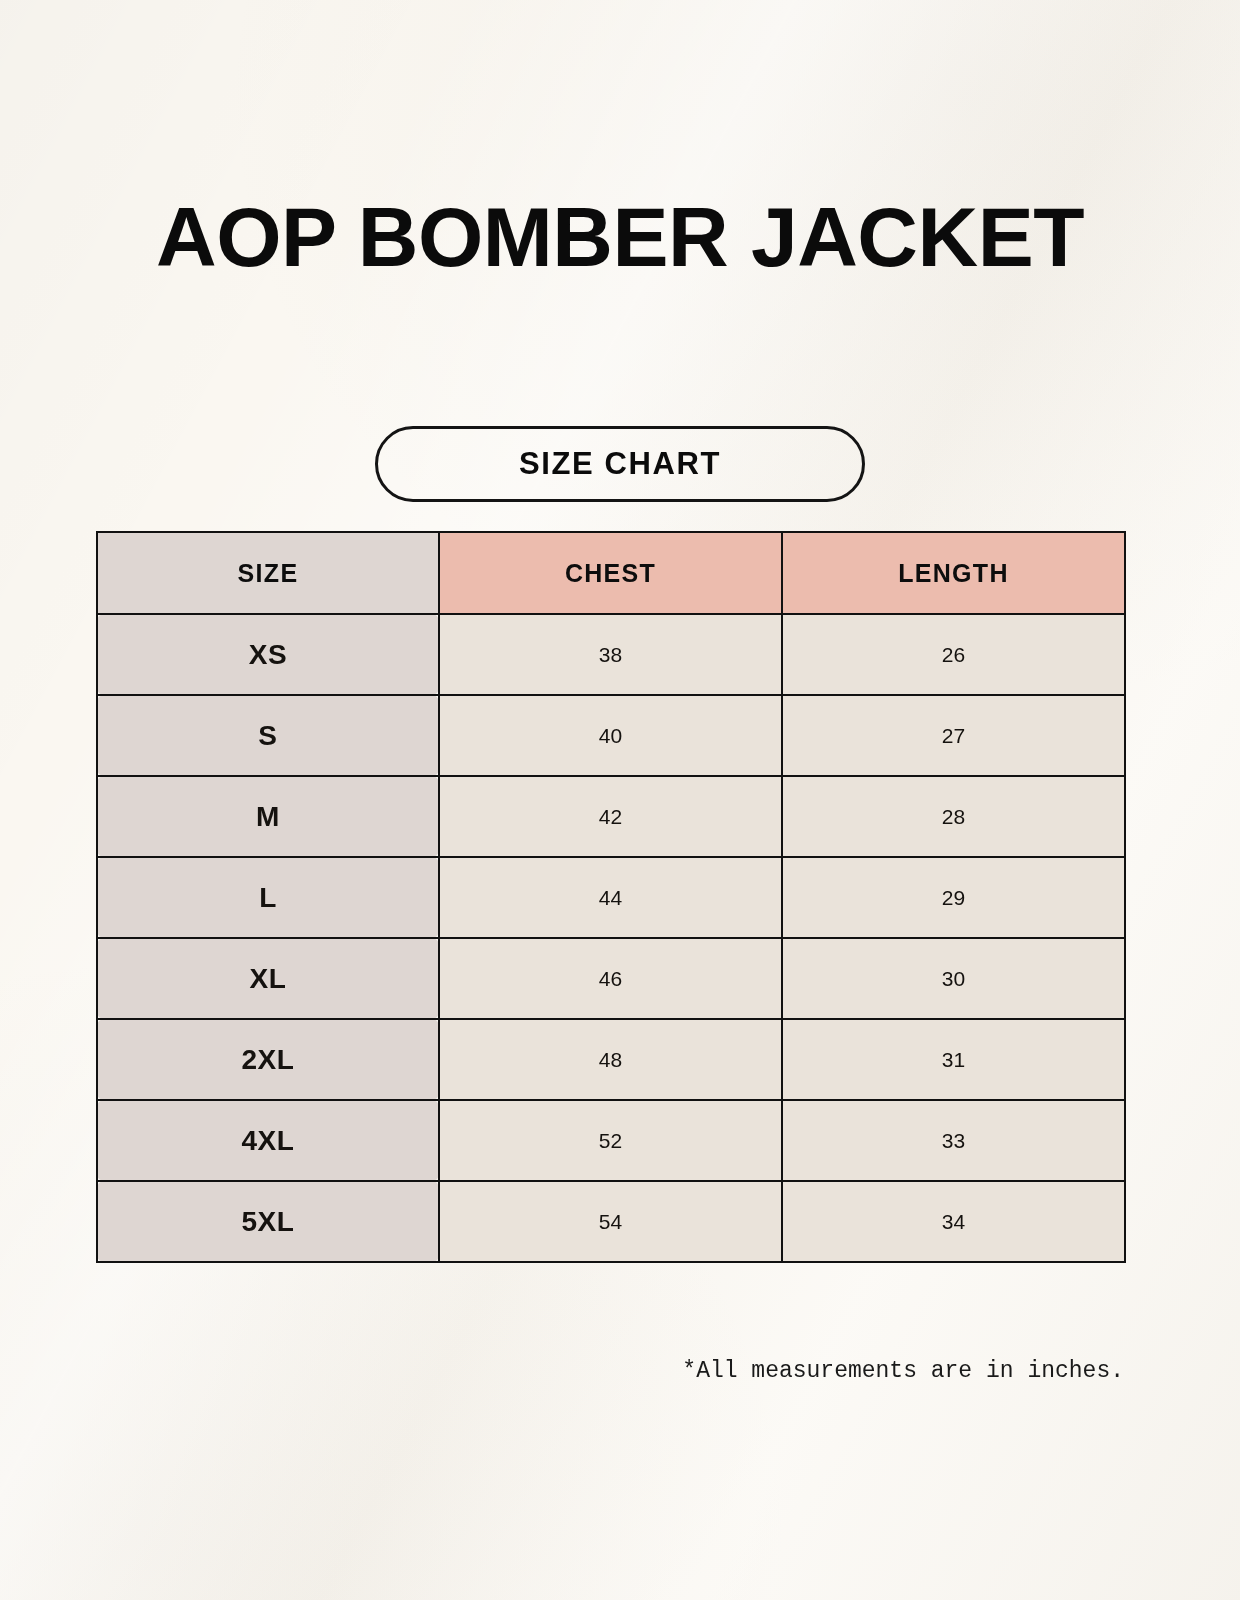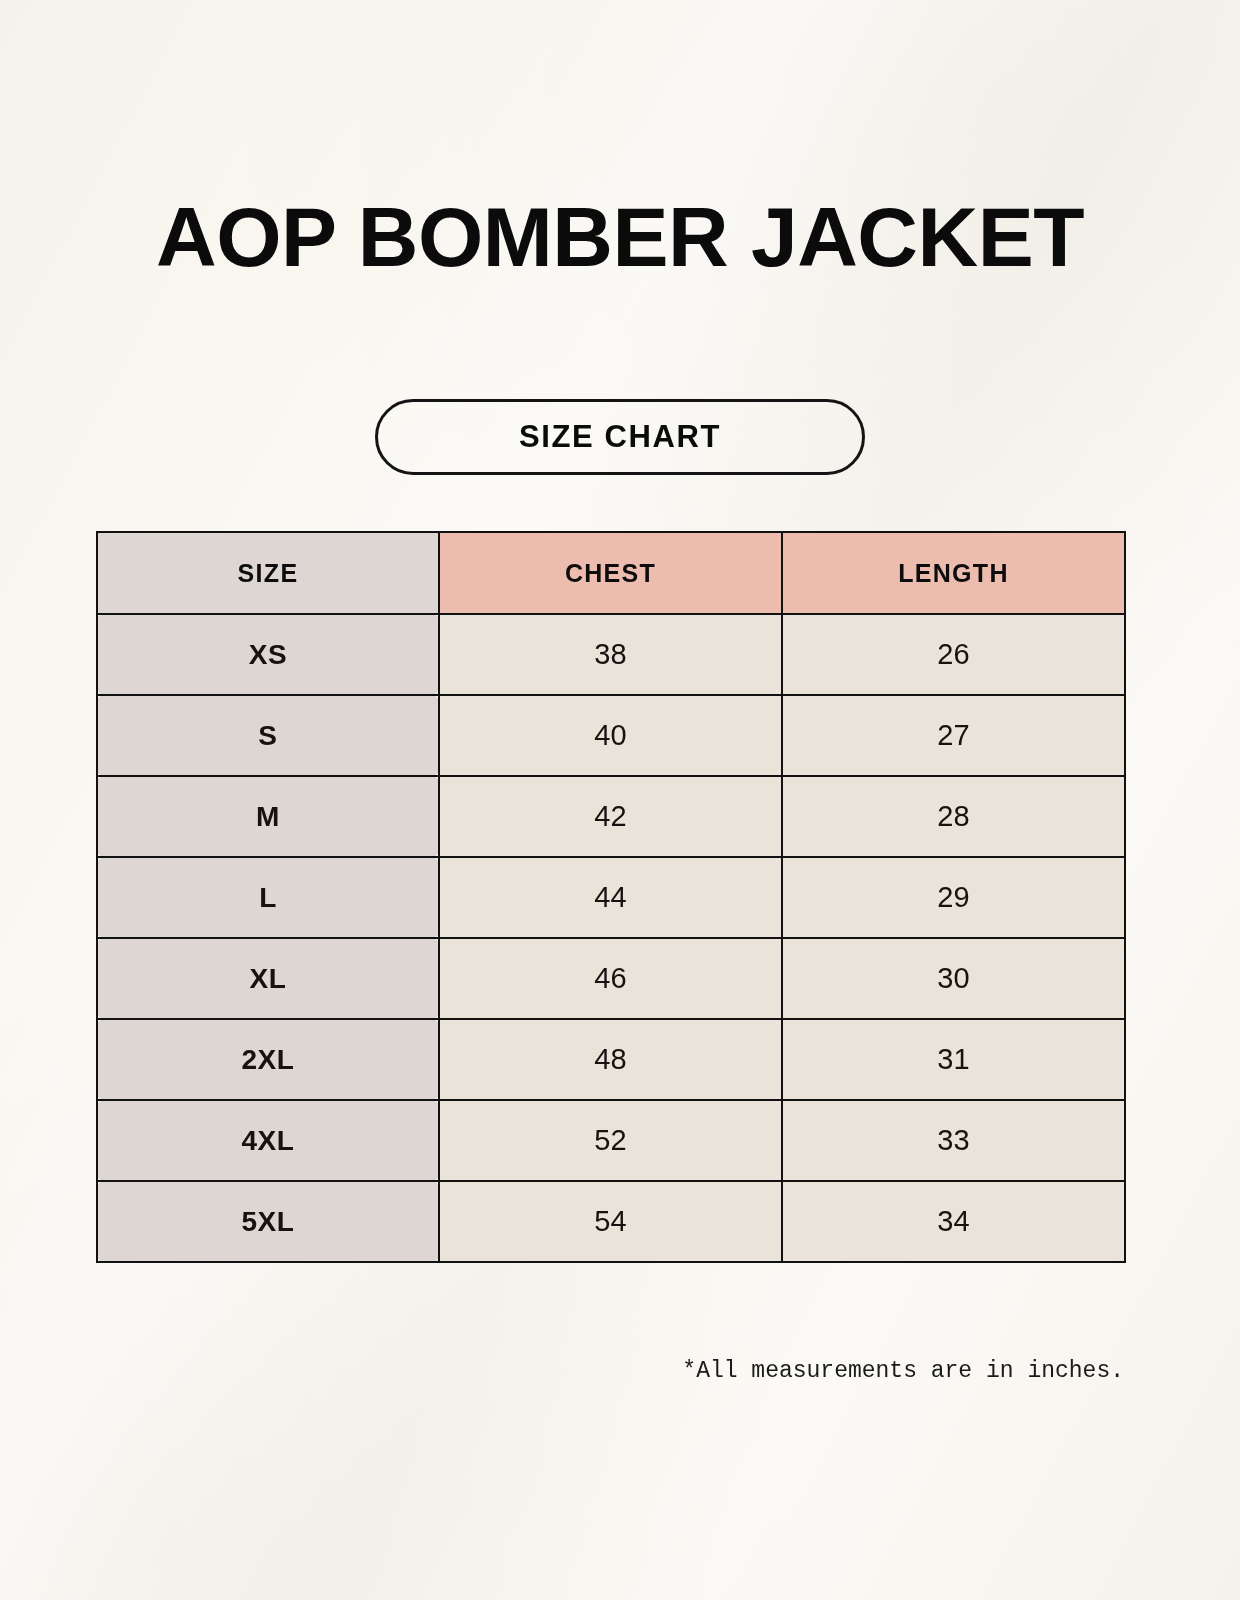--- a/index.html
+++ b/index.html
@@ -48,21 +48,21 @@
     font-weight:700;
     letter-spacing:-0.5px;
     color:#0b0b0b;
     padding:0 120px;
   }
 
   
   .badge-wrap {
     position:absolute;
     left:0; right:0;
-    top:399px;
+    top:426px;
     display:flex;
     justify-content:center;
   }
   .badge {
     display:flex;
     align-items:center;
     justify-content:center;
     width:490px;
     height:76px;
     border:3px solid #141414;
@@ -102,21 +102,21 @@
     font-size:25px;
     font-weight:700;
     letter-spacing:1.3px;
     color:#0d0d0d;
   }
   th.head-size   { background:#ded6d2; }
   th.head-metric { background:#ecbcae; }
 
   tbody td {
     height:81px;
-    font-size:29px;
+    font-size:21px;
     color:#15120f;
   }
   td.cell-size {
     background:#ded6d2;
     font-weight:700;
     font-size:28px;
     letter-spacing:0.6px;
     border-radius:7px;
   }
   td.cell-value {

